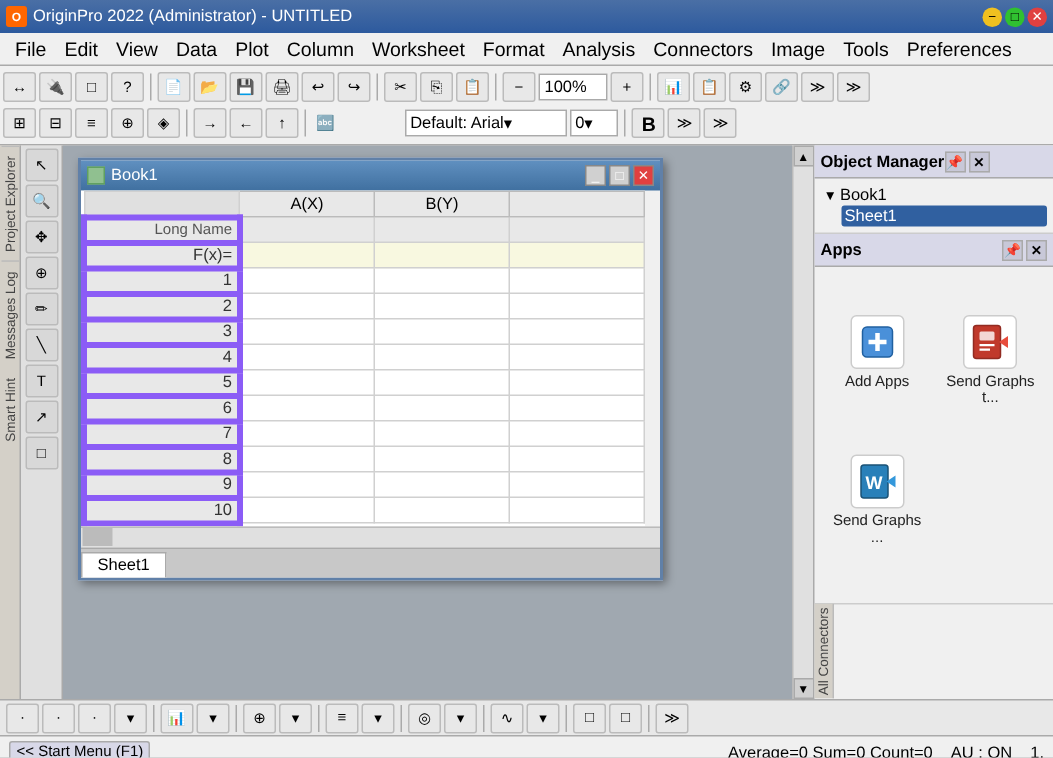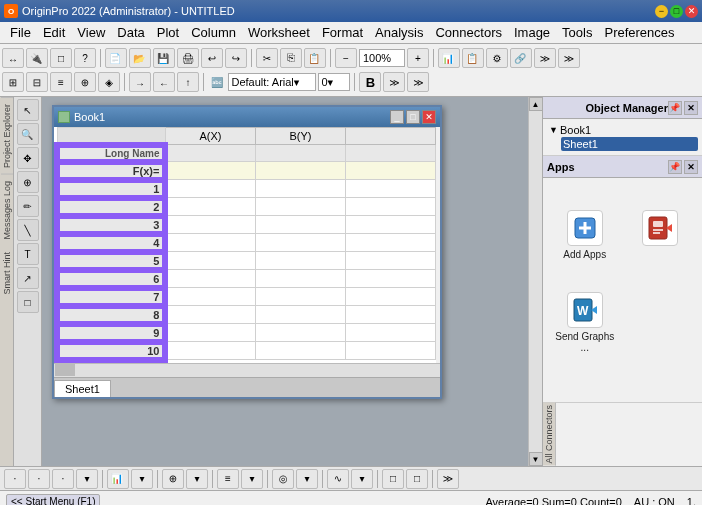--- a/index.html
+++ b/index.html
@@ -148,22 +148,22 @@
       border: 1px solid #d0d0d0;
       height: 17px;
       min-width: 18px;
     }
     .ws-table .row-header {
       background: #e8e8e8;
       text-align: right;
       padding-right: 3px;
       min-width: 28px;
       color: #333;
-      font-weight: bold;
-      border: 6px solid #8b5cf6;
+      font-weight: normal;
+      border: 4px solid #8b5cf6;
       padding-left: 45px;
     }
     .ws-table .col-header {
       background: #e8e8e8;
       text-align: center;
       font-weight: normal;
       border: 1px solid #bbb;
       min-width: 90px;
     }
     .ws-table .corner { background: #e0e0e0; min-width: 28px; }
@@ -208,21 +208,21 @@
       border-left: 1px solid #aaa;
       display: flex;
       flex-direction: column;
     }
     .panel-header {
       background: #d8d8e8;
       border-bottom: 1px solid #aaa;
       height: 22px;
       display: flex;
       align-items: center;
-      justify-content: flex-end;
+      justify-content: flex-start;
       padding: 0 4px;
       font-size: 11px;
       font-weight: bold;
     }
     .panel-header-icons { display: flex; gap: 2px; }
     .panel-icon { width: 14px; height: 14px; background: #c8c8d8; border: 1px solid #aaa; font-size: 9px; display: flex; align-items: center; justify-content: center; cursor: pointer; }
 
     .object-manager {
       padding: 4px;
       border-bottom: 1px solid #ccc;
@@ -410,21 +410,21 @@
     <div class="tb-btn">⊟</div>
     <div class="tb-btn">≡</div>
     <div class="tb-btn">⊕</div>
     <div class="tb-btn">◈</div>
     <div class="tb-separator"></div>
     <div class="tb-btn">→</div>
     <div class="tb-btn">←</div>
     <div class="tb-btn">↑</div>
     <div class="tb-separator"></div>
     <span style="font-size:10px; padding:0 3px;">🔤</span>
-    <div class="tb-dropdown" style="width:88px;">
+    <div class="tb-dropdown" style="width:108px;margin-left:42px;">
       <span>Default: Arial</span>▾
     </div>
     <div class="tb-dropdown" style="width:32px;">
       <span>0</span>▾
     </div>
     <div class="tb-separator"></div>
     <div class="tb-btn tb-bold">B</div>
     <div class="tb-btn">≫</div>
     <div class="tb-btn">≫</div>
   </div>
@@ -612,20 +612,21 @@
         <div class="app-item">
           <div class="app-icon">
             <svg width="28" height="28" viewBox="0 0 28 28">
               <rect x="3" y="3" width="18" height="22" rx="2" fill="#c0392b" stroke="#922b21" stroke-width="1"></rect>
               <rect x="7" y="7" width="10" height="6" rx="1" fill="white" opacity="0.8"></rect>
               <line x1="7" y1="16" x2="17" y2="16" stroke="white" stroke-width="1.5"></line>
               <line x1="7" y1="19" x2="14" y2="19" stroke="white" stroke-width="1.5"></line>
               <polygon points="20,14 26,10 26,18" fill="#e74c3c"></polygon>
             </svg>
           </div>
+          <span class="app-label">Send Graphs t...</span>
         </div>
 
         <div class="app-item">
           <div class="app-icon">
             <svg width="28" height="28" viewBox="0 0 28 28">
               <rect x="3" y="3" width="18" height="22" rx="2" fill="#2980b9" stroke="#1a5276" stroke-width="1"></rect>
               <text x="6" y="19" font-size="12" font-weight="bold" fill="white">W</text>
               <polygon points="20,14 26,10 26,18" fill="#3498db"></polygon>
             </svg>
           </div>

